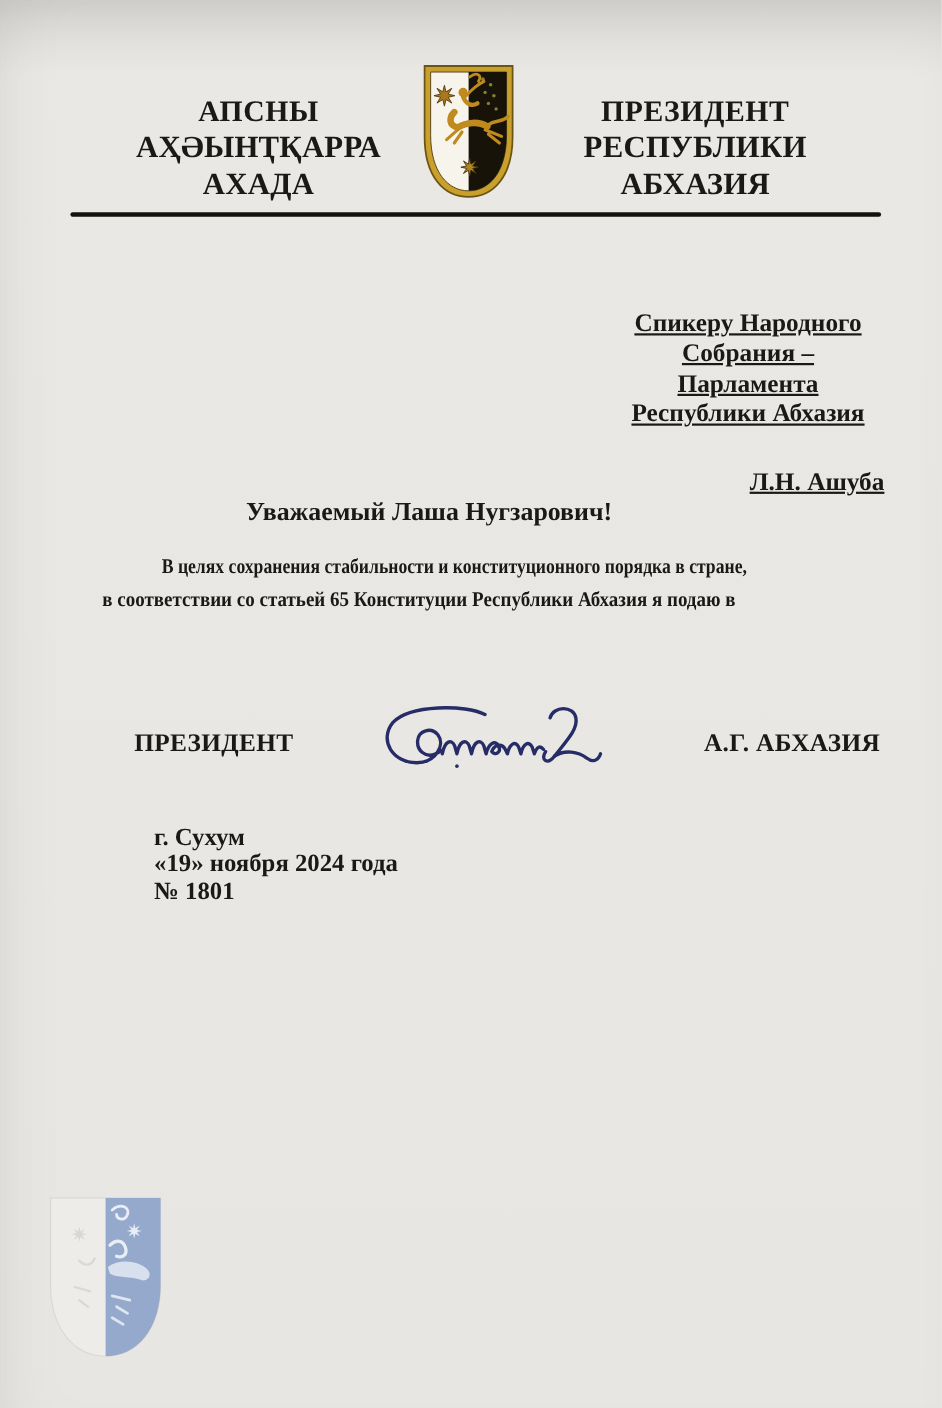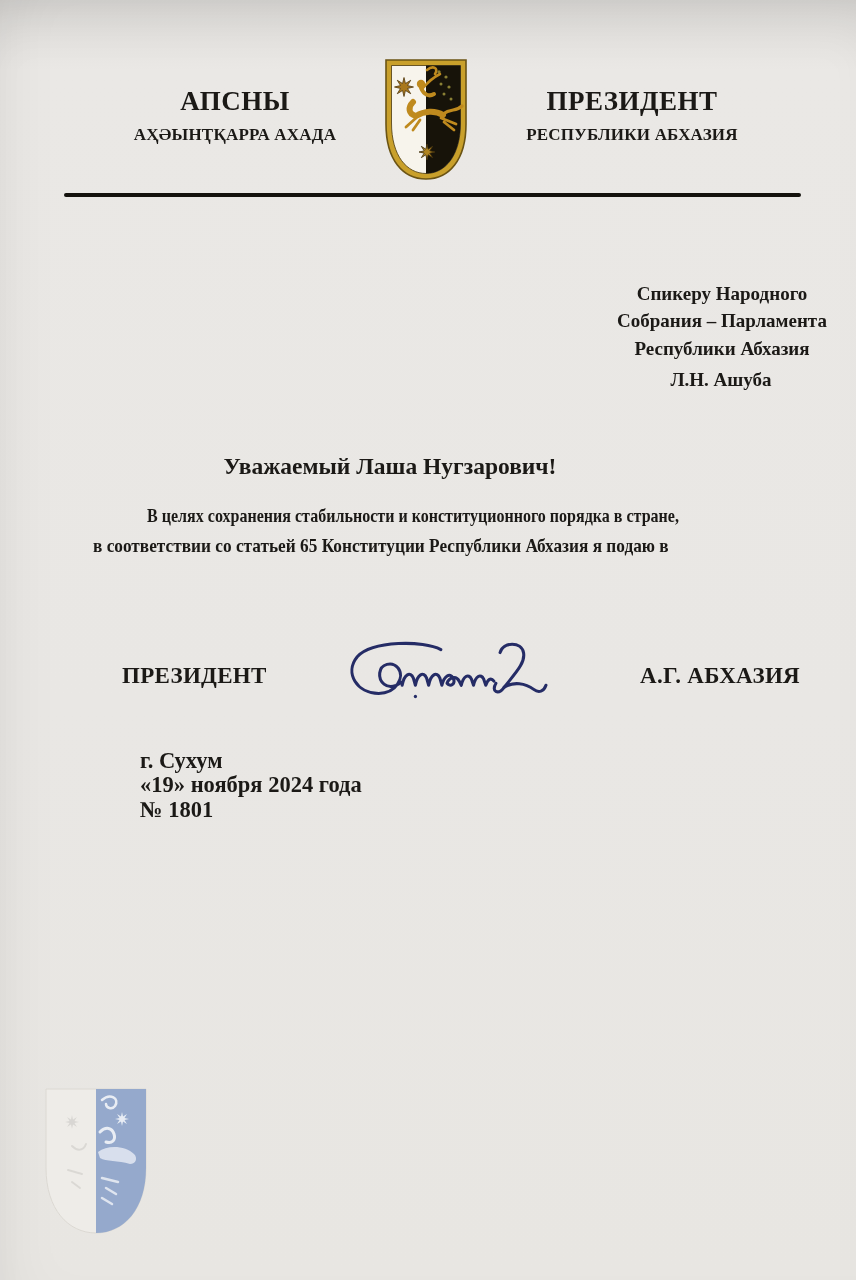--- a/index.html
+++ b/index.html
@@ -8,26 +8,26 @@
     position:relative; width:856px; height:1280px; overflow:hidden;
     background:linear-gradient(180deg,#dcdad7 0px,#e3e1de 28px,#eae8e5 70px,#e9e7e4 55%,#e8e6e2 100%);
     box-shadow: inset 46px 0 70px -50px rgba(0,0,0,.07), inset 0 42px 60px -36px rgba(0,0,0,.10);
     font-family:"Liberation Serif","DejaVu Serif",serif; font-weight:bold; color:#1b1916;
   }
   
   .hdr-block { position:absolute; top:84px; width:300px; text-align:center; }
   .hdr-left  { left:85px; }
   .hdr-right { left:482px; }
   .hdr-l1 { font-size:27px; line-height:34px; letter-spacing:.5px; }
-  .hdr-l2 { font-size:17px; line-height:33px; letter-spacing:.2px; }
+  .hdr-l2 { font-size:28px; line-height:33px; letter-spacing:.2px; }
   .emblem { position:absolute; left:383px; top:57px; width:86px; height:125px; }
   .rule { position:absolute; left:64px; top:193px; width:737px; height:4px; background:#14120d; border-radius:2px; }
   
-  .addressee { position:absolute; left:596px; top:280px; width:252px; font-size:19px; line-height:27.4px; text-align:center; }
-  .addressee .name { margin-top:4px; padding-right:2px; }
+  .addressee { position:absolute; left:554px; top:280px; width:252px; font-size:23px; line-height:27.4px; text-align:center;text-decoration:underline; }
+  .addressee .name { margin-top:34px; text-align:right; padding-right:2px; }
   
   .salutation { position:absolute; left:95px; top:451px; width:590px; text-align:center; font-size:23.5px; line-height:30px; }
   .body { position:absolute; left:93px; top:501px; width:712px; font-size:19px; line-height:29.6px; }
   .body .line { display:block; }
   .body .indent { padding-left:54px; }
   .fitline > span { display:inline-block; white-space:nowrap; transform-origin:left center; }
   
   .sign-title { position:absolute; left:122px; top:662px; font-size:23px; line-height:28px; letter-spacing:.3px; }
   .sign-name  { position:absolute; right:56px; top:662px; font-size:23px; line-height:28px; letter-spacing:.3px; }
   .signature  { position:absolute; left:344px; top:638px; width:204px; height:66px; }

